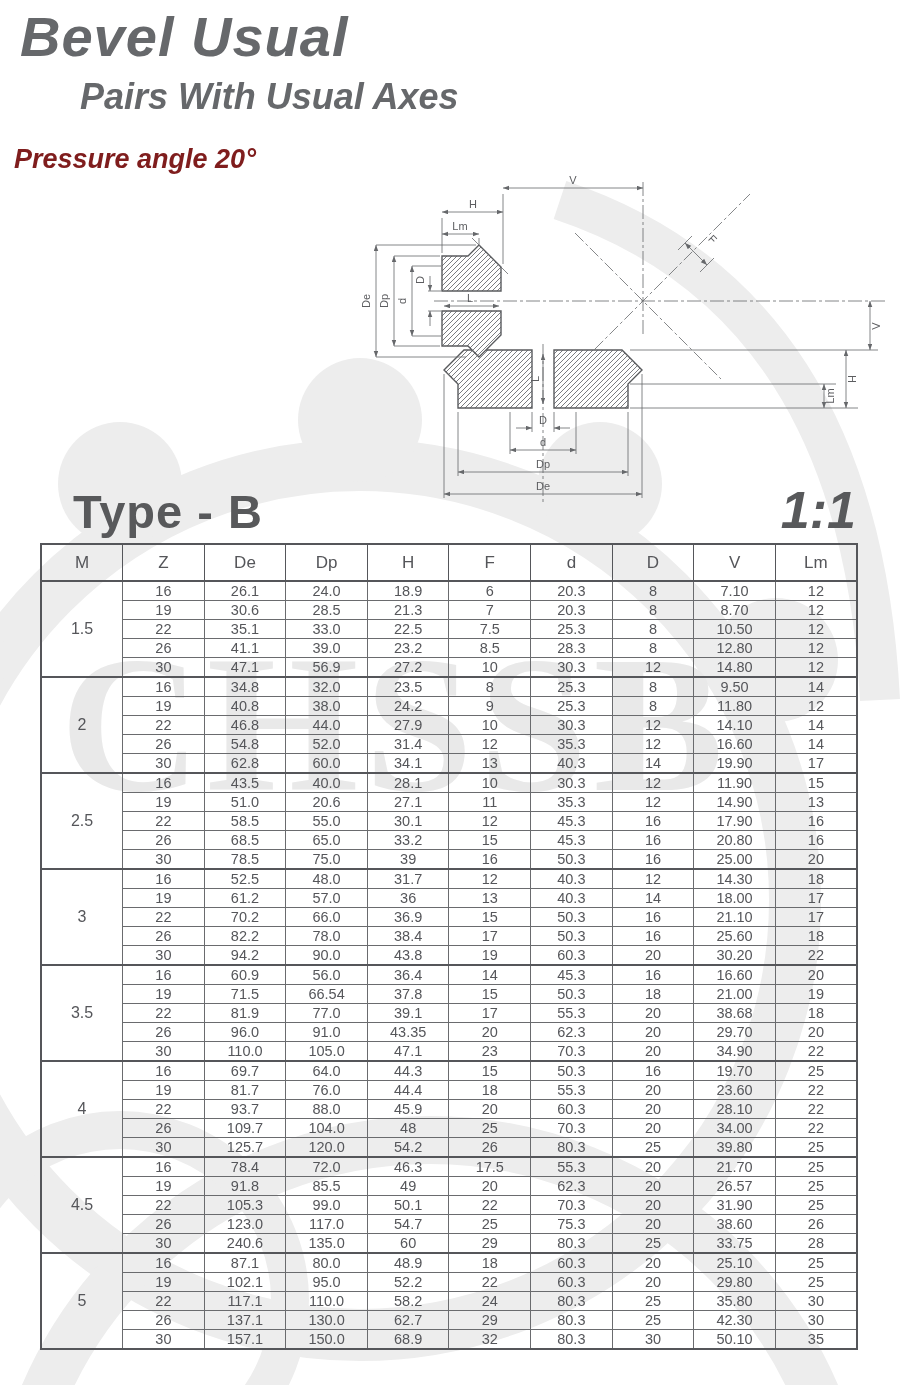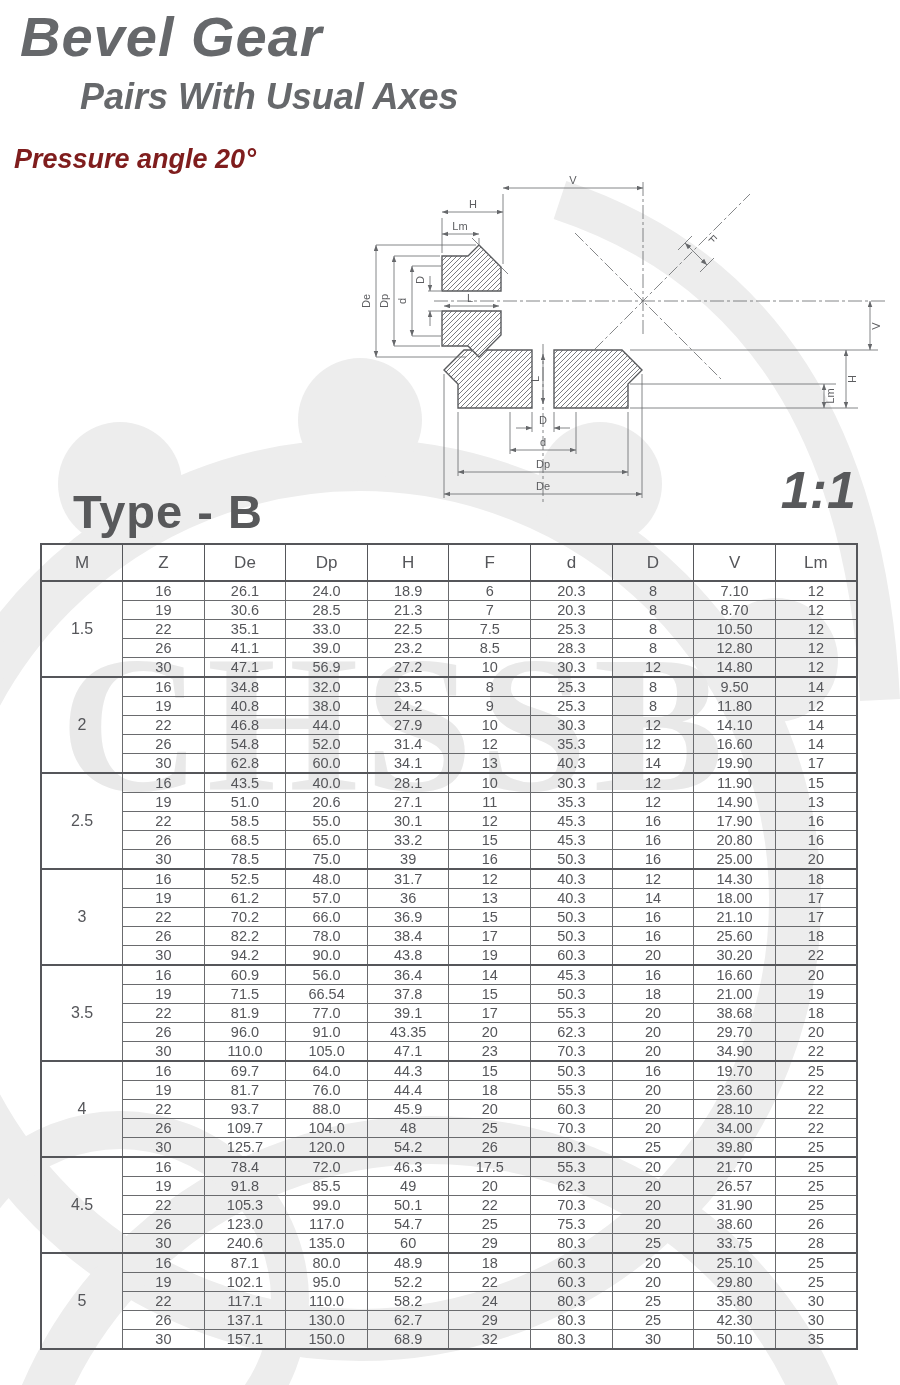--- a/index.html
+++ b/index.html
@@ -8,21 +8,21 @@
     font-family:"Liberation Sans", sans-serif;color:#58595b;overflow:hidden;
   }
   
   #watermark{position:absolute;left:0;top:0;width:900px;height:1385px;z-index:0;}
   
   .hdr{position:absolute;z-index:2;font-style:italic;font-weight:bold;color:#66686b;white-space:nowrap;}
   #title1{left:20px;top:4px;font-size:56px;letter-spacing:1px;}
   #title2{left:80px;top:76px;font-size:36px;letter-spacing:0px;}
   #pressure{left:14px;top:144px;font-size:27px;color:#7f1d1d;}
   #typeb{position:absolute;left:38px;top:484px;font-size:47px;font-weight:bold;color:#58595b;z-index:2;letter-spacing:1px;margin-left:35px;}
-  #ratio{position:absolute;right:44px;top:460px;font-size:52px;font-weight:bold;font-style:italic;color:#58595b;z-index:2;}
+  #ratio{position:absolute;right:44px;top:480px;font-size:52px;font-weight:bold;font-style:italic;color:#58595b;z-index:2;}
   
   #diagram{position:absolute;left:330px;top:168px;z-index:2;}
   #diagram text{font-size:11px;fill:#5c5d60;}
   
   #spec-table{
     position:absolute;left:40px;top:543px;width:818px;z-index:2;
     border-collapse:collapse;table-layout:fixed;background:transparent;
     border:2px solid #55565a;
   }
   #spec-table th{
@@ -47,21 +47,21 @@
     <circle cx="360" cy="420" r="62" fill="#ededed" stroke="none"></circle>
     <circle cx="600" cy="484" r="62" fill="#ededed" stroke="none"></circle>
     <circle cx="776" cy="660" r="62" fill="#ededed" stroke="none"></circle>
     <path d="M560,200 Q860,300 880,700" stroke-width="40"></path>
     <circle cx="430" cy="1560" r="420" stroke-width="48"></circle>
     <circle cx="120" cy="1300" r="170" stroke-width="38"></circle>
   </g>
   <text x="60" y="790" font-family="Liberation Serif, serif" font-weight="bold" font-size="195" fill="#e9e9e9" letter-spacing="6">CHSSB</text>
 </svg>
 
-<div id="title1" class="hdr">Bevel Gear</div>
+<div id="title1" class="hdr">Bevel Usual</div>
 <div id="title2" class="hdr">Pairs With Usual Axes</div>
 <div id="pressure" class="hdr">Pressure angle 20°</div>
 <div id="typeb">Type - B</div>
 <div id="ratio">1:1</div>
 
 <svg id="diagram" width="560" height="345" viewBox="0 0 560 345" xmlns="http://www.w3.org/2000/svg">
   <defs>
     <pattern id="h45" width="5" height="5" patternUnits="userSpaceOnUse">
       <rect width="5" height="5" fill="#ffffff"></rect>
       <path d="M0,5 L5,0 M-1,1 L1,-1 M4,6 L6,4" stroke="#7a7c80" stroke-width="1"></path>

